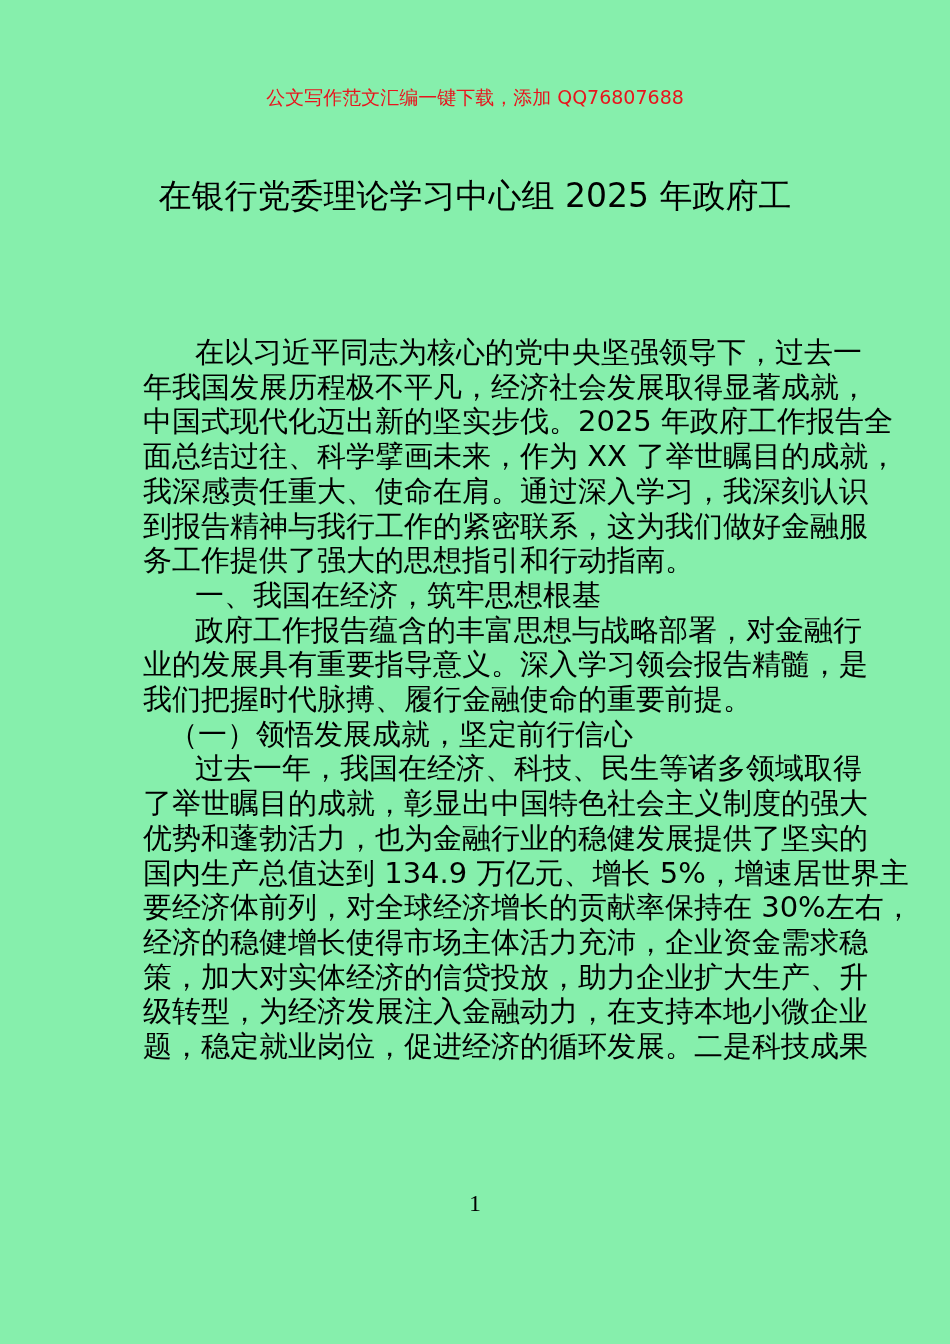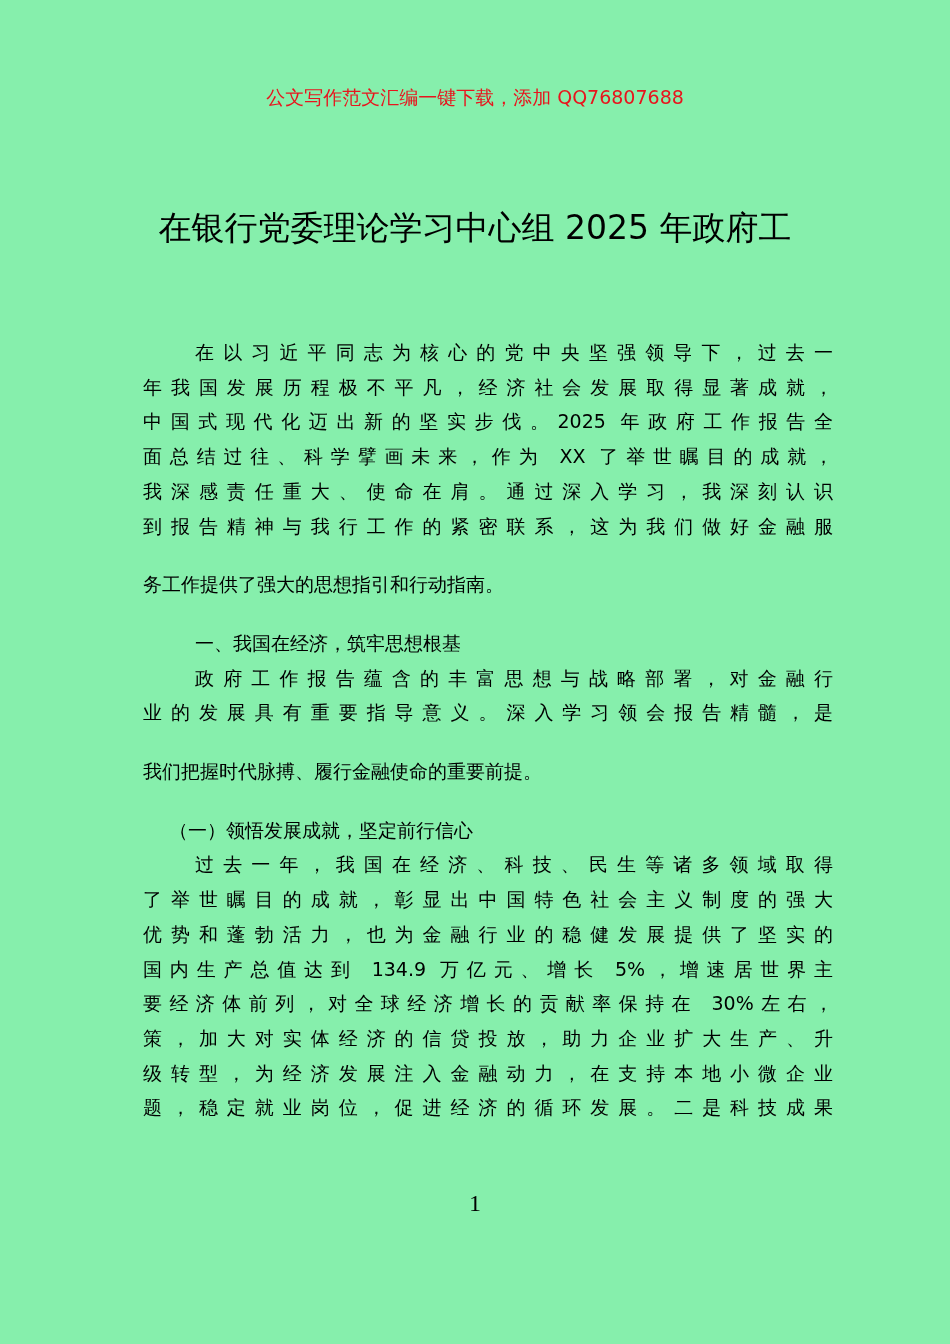--- a/index.html
+++ b/index.html
@@ -6,29 +6,29 @@
   body { width: 950px; height: 1344px; position: relative; overflow: hidden; }
   .page { position: absolute; left: 0; top: 0; width: 950px; height: 1344px; background: #86efac; }
   .banner {
     position: absolute; top: 84px; left: 0; width: 950px; text-align: center;
     color: #e8141d; font-family: "DejaVu Sans", sans-serif; font-size: 19px; line-height: 26px;
   }
   .title {
     position: absolute; left: 140px; width: 670px; text-align: center;
     font-family: "DejaVu Sans", sans-serif; font-size: 33px; color: #000; line-height: 40px;
   }
-  .title.l1 { top: 176px; margin-top: 32px; }
+  .title.l1 { top: 176px; }
   .title.l2 { top: 247px; }
   .body {
     position: absolute; left: 143px; top: 335px; width: 690px;
-    font-family: "DejaVu Sans", sans-serif; font-size: 19px; line-height: 34.7px; color: #000;
+    font-family: "DejaVu Sans", sans-serif; font-size: 29px; line-height: 34.7px; color: #000;
   }
   .body p { margin: 0; text-align: justify; text-justify: inter-character; }
   .line { display: block; white-space: nowrap; text-align-last: justify; text-align: justify; }
-  .line.last { text-align-last: left; margin-top: 24px; }
+  .line.last { text-align-last: left; }
   .pagenum {
     position: absolute; top: 1190px; left: 0; width: 950px; text-align: center;
     font-family: "Liberation Serif", serif; font-size: 24px; color: #000;
   }
 </style>
 </head>
 <body>
 
 <div class="page">
   <div class="banner">公文写作范文汇编一键下载，添加 QQ76807688</div>
@@ -60,20 +60,21 @@
     <p>
       <span class="line last" style="padding-left:26px">（一）领悟发展成就，坚定前行信心</span>
     </p>
 
     <p>
       <span class="line" style="padding-left:52px">过去一年，我国在经济、科技、民生等诸多领域取得</span>
       <span class="line">了举世瞩目的成就，彰显出中国特色社会主义制度的强大</span>
       <span class="line">优势和蓬勃活力，也为金融行业的稳健发展提供了坚实的</span>
       <span class="line">国内生产总值达到 134.9 万亿元、增长 5%，增速居世界主</span>
       <span class="line">要经济体前列，对全球经济增长的贡献率保持在 30%左右，</span>
+      <span class="line">经济的稳健增长使得市场主体活力充沛，企业资金需求稳</span>
       <span class="line">策，加大对实体经济的信贷投放，助力企业扩大生产、升</span>
       <span class="line">级转型，为经济发展注入金融动力，在支持本地小微企业</span>
       <span class="line">题，稳定就业岗位，促进经济的循环发展。二是科技成果</span>
     </p>
   </div>
 
   <div class="pagenum">1</div>
 </div>
 
 </body></html>

